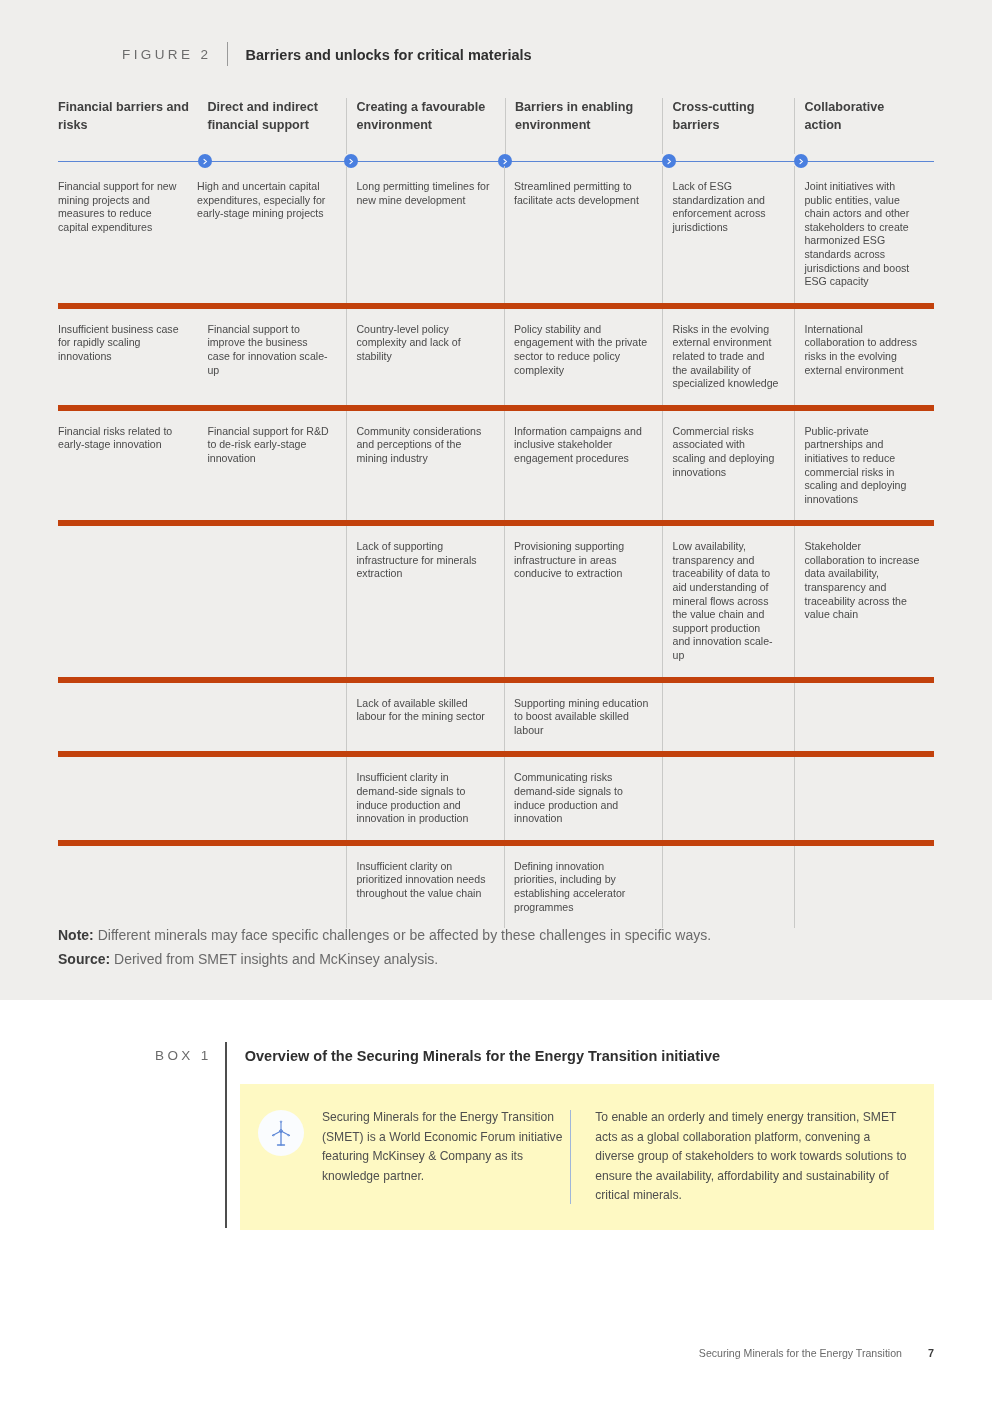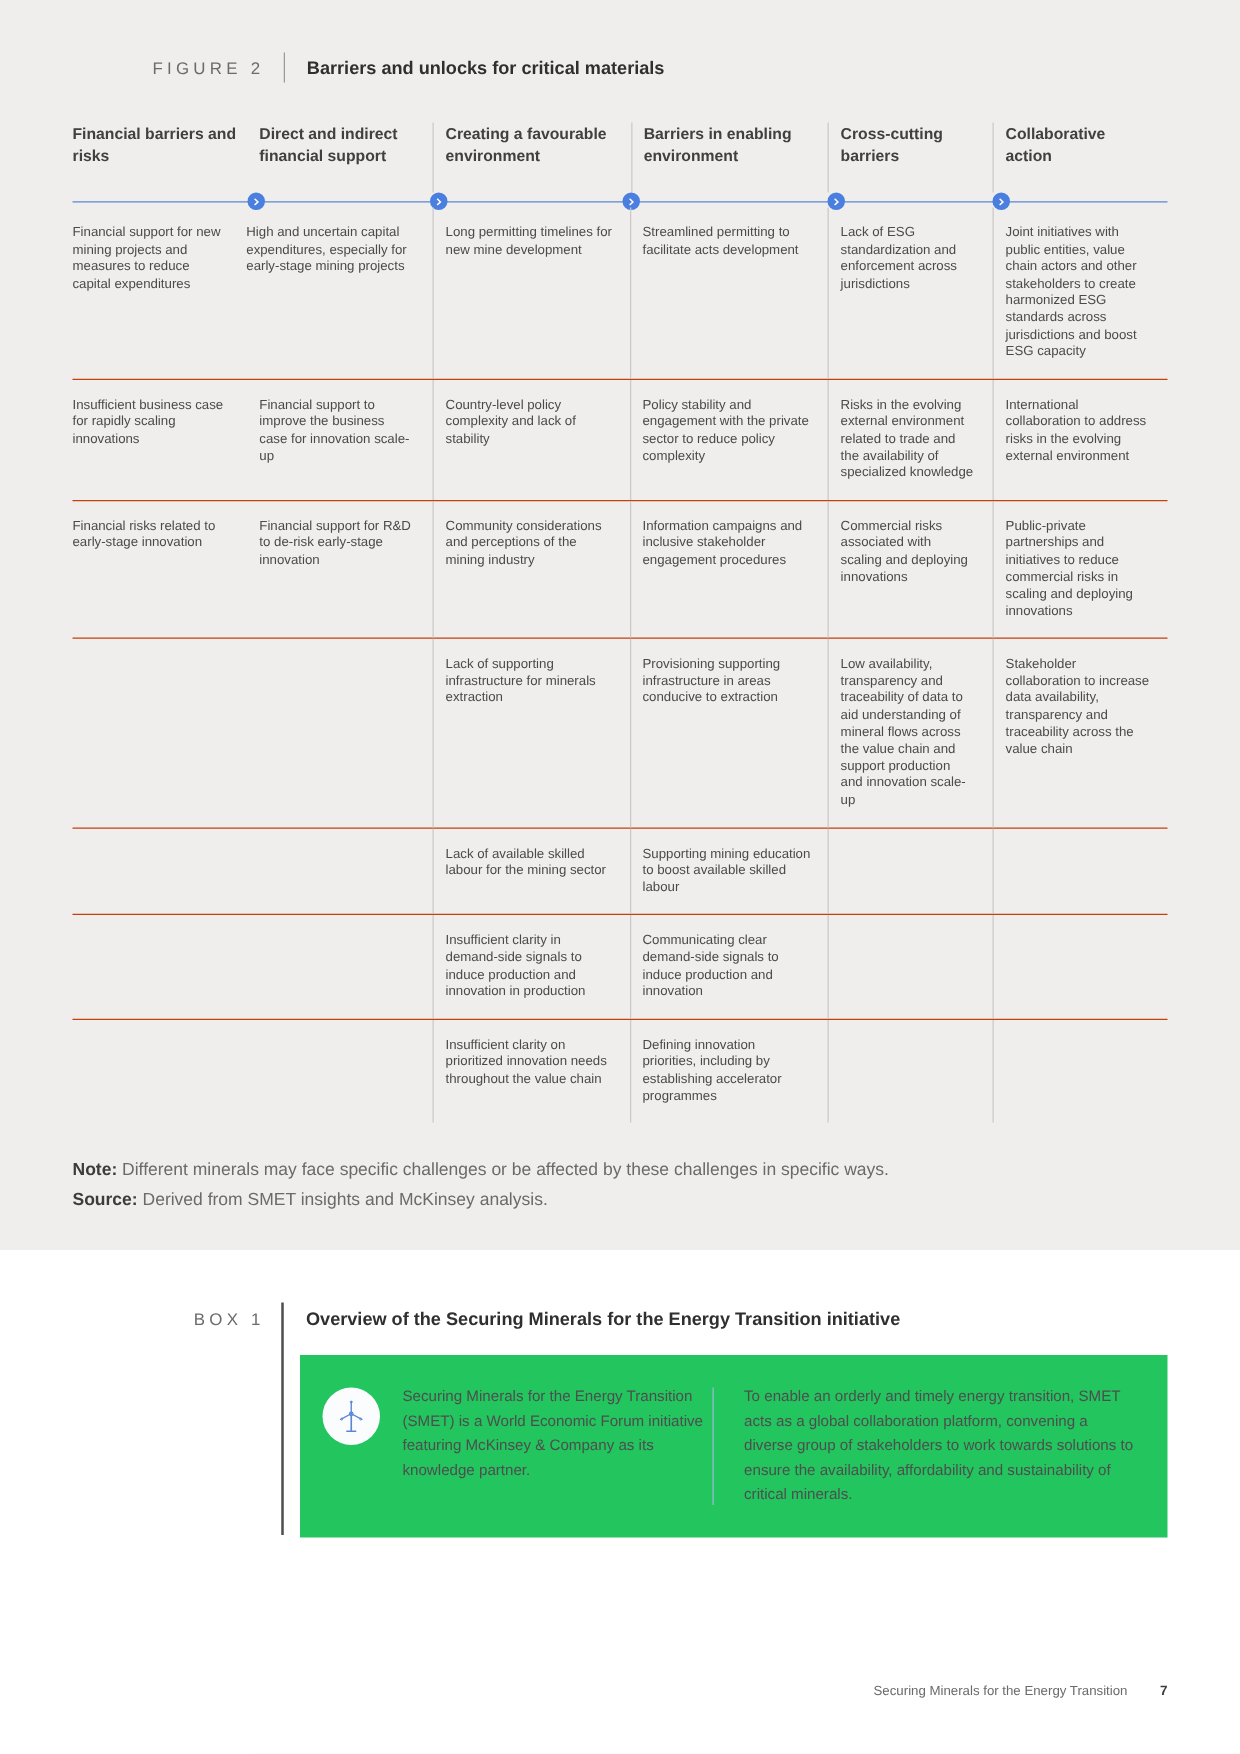--- a/index.html
+++ b/index.html
@@ -102,21 +102,21 @@
     border-radius: 50%;
     background: #4a7fe0;
     display: flex;
     align-items: center;
     justify-content: center;
   }
   .tl-node svg { display: block; }
 
   .matrix-row {
     display: flex;
-    border-top: 1px solid #c2410c;
+    border-top: 6px solid #c2410c;
   }
   .matrix-row.first { border-top: none; }
 
   .cell {
     box-sizing: border-box;
     padding: 14px 14px 14px 0;
     font-size: 10.6px;
     line-height: 13.6px;
     color: #4a4a4a;
     position: relative;
@@ -204,21 +204,21 @@
     width: 2px;
     height: 186px;
     background: #4e4e4e;
   }
   .box-body {
     position: absolute;
     left: 240px;
     top: 49px;
     width: 694px;
     height: 146px;
-    background: #22c55e;
+    background: #fef9c3;
     display: flex;
     align-items: flex-start;
     box-sizing: border-box;
     padding: 24px 26px 24px 18px;
   }
   .box-icon {
     width: 46px;
     height: 46px;
     min-width: 46px;
     border-radius: 50%;
@@ -359,21 +359,21 @@
       <div class="cell c2 vsep">Lack of available skilled labour for the mining sector</div>
       <div class="cell c3 vsep">Supporting mining education to boost available skilled labour</div>
       <div class="cell c4 vsep"></div>
       <div class="cell c5 vsep"></div>
     </div>
 
     <div class="matrix-row" style="min-height:74px;">
       <div class="cell c0"></div>
       <div class="cell c1"></div>
       <div class="cell c2 vsep">Insufficient clarity in demand-side signals to induce production and innovation in production</div>
-      <div class="cell c3 vsep">Communicating clear demand-side signals to induce production and innovation</div>
+      <div class="cell c3 vsep">Communicating risks demand-side signals to induce production and innovation</div>
       <div class="cell c4 vsep"></div>
       <div class="cell c5 vsep"></div>
     </div>
 
     <div class="matrix-row" style="min-height:64px;">
       <div class="cell c0"></div>
       <div class="cell c1"></div>
       <div class="cell c2 vsep">Insufficient clarity on prioritized innovation needs throughout the value chain</div>
       <div class="cell c3 vsep">Defining innovation priorities, including by establishing accelerator programmes</div>
       <div class="cell c4 vsep"></div>

